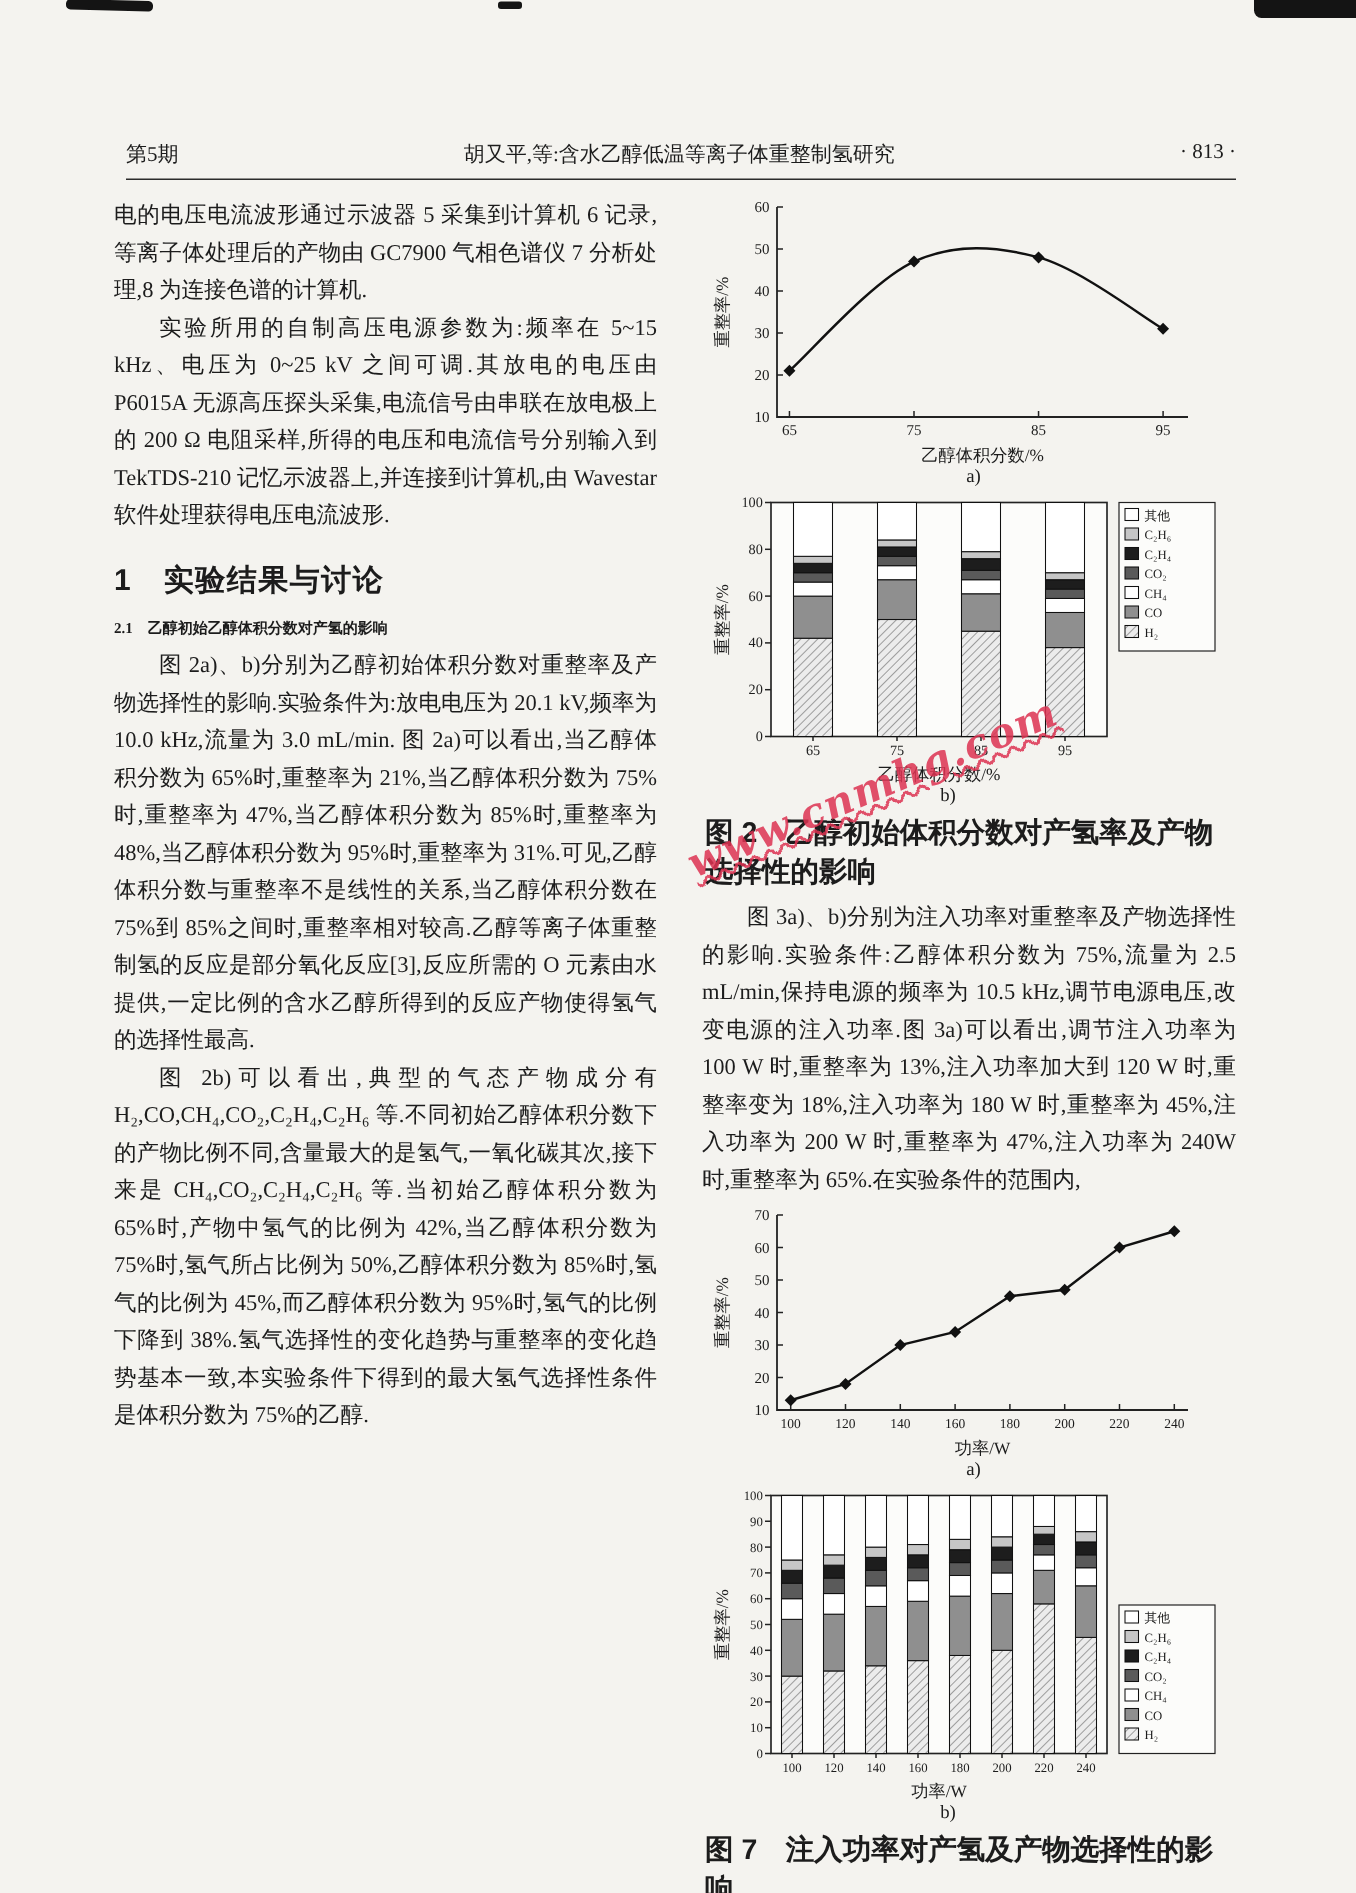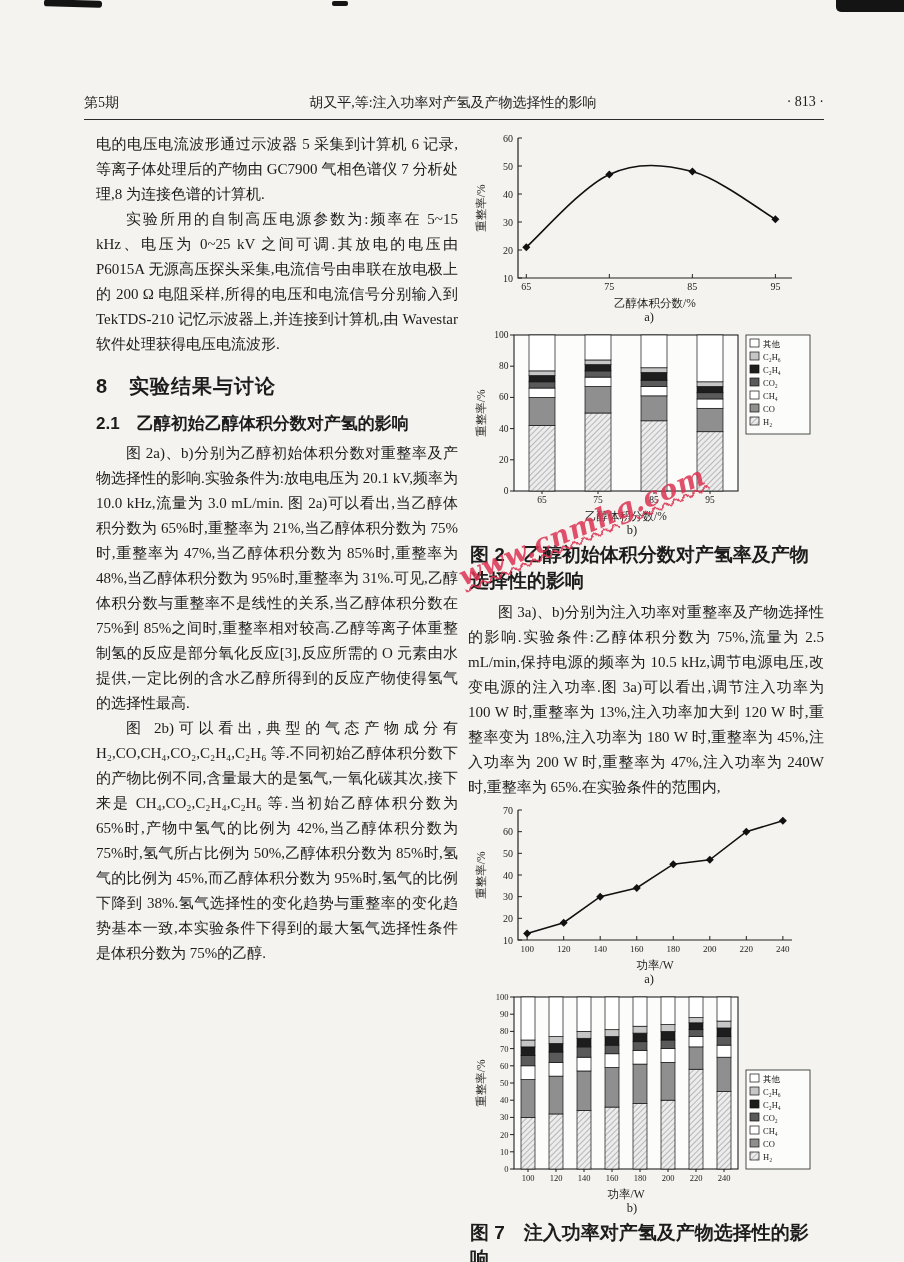--- a/index.html
+++ b/index.html
@@ -14,35 +14,35 @@
   .a2 { left:44px;  top:0; width:58px; height:7px; border-radius:3px; transform:rotate(1.5deg); }
   .a3 { left:332px; top:1px; width:16px; height:5px; border-radius:2px; }
 
   .header {
     position:absolute; left:84px; top:94px; width:740px;
     display:flex; justify-content:space-between; align-items:flex-start;
     font-size:14px;
   }
   .header-rule { position:absolute; left:84px; top:119px; width:740px; border-top:1.6px solid #2b2b2b; }
 
-  .col-left  { position:absolute; left:96px;  top:132px; width:362px; }
+  .col-left  { position:absolute; left:76px;  top:132px; width:362px; }
   .col-right { position:absolute; left:468px; top:128px; width:356px; }
 
   p.body {
     font-size:15px; line-height:25px; text-align:justify; text-indent:2em;
   }
   p.body.noindent { text-indent:0; }
 
   h2.section {
     font-family:"Liberation Sans", sans-serif;
     font-size:20px; font-weight:bold; margin:16px 0 12px 0; letter-spacing:1px;
   }
   h3.subsection {
-    font-family:Liberation Sans, sans-serif;
-    font-size:17px; font-weight:bold; margin:8px 0 6px 0;
+    font-family:Liberation Serif, serif;
+    font-size:10px; font-weight:bold; margin:8px 0 6px 0;
   }
 
   figure.chart-block { margin:2px 0 2px 6px; }
   figure.chart-block svg { display:block; background:transparent; }
   .sublabel { font-size:12.5px; text-align:center; line-height:15px; }
   .sublabel.bar { padding-right:34px; }
   .fig-caption {
     font-family:"Liberation Sans", sans-serif;
     font-size:19px; font-weight:bold; margin:4px 0 6px 2px;
   }
@@ -62,29 +62,29 @@
 <body>
 
 <div class="page">
 
   <div class="artifact a1"></div>
   <div class="artifact a2"></div>
   <div class="artifact a3"></div>
 
   <div class="header">
     <span>第5期</span>
-    <span>胡又平,等:注入功率对产氢及产物选择性的影响</span>
+    <span>胡又平,等:含水乙醇低温等离子体重整制氢研究</span>
     <span>· 813 ·</span>
   </div>
   <div class="header-rule"></div>
 
   <div class="col-left">
     <p class="body noindent">电的电压电流波形通过示波器 5 采集到计算机 6 记录,等离子体处理后的产物由 GC7900 气相色谱仪 7 分析处理,8 为连接色谱的计算机.</p>
     <p class="body">实验所用的自制高压电源参数为:频率在 5~15 kHz、电压为 0~25 kV 之间可调.其放电的电压由 P6015A 无源高压探头采集,电流信号由串联在放电极上的 200 Ω 电阻采样,所得的电压和电流信号分别输入到 TekTDS-210 记忆示波器上,并连接到计算机,由 Wavestar 软件处理获得电压电流波形.</p>
-    <h2 class="section">8　实验结果与讨论</h2>
+    <h2 class="section">1　实验结果与讨论</h2>
     <h3 class="subsection">2.1　乙醇初始乙醇体积分数对产氢的影响</h3>
     <p class="body">图 2a)、b)分别为乙醇初始体积分数对重整率及产物选择性的影响.实验条件为:放电电压为 20.1 kV,频率为 10.0 kHz,流量为 3.0 mL/min. 图 2a)可以看出,当乙醇体积分数为 65%时,重整率为 21%,当乙醇体积分数为 75%时,重整率为 47%,当乙醇体积分数为 85%时,重整率为 48%,当乙醇体积分数为 95%时,重整率为 31%.可见,乙醇体积分数与重整率不是线性的关系,当乙醇体积分数在 75%到 85%之间时,重整率相对较高.乙醇等离子体重整制氢的反应是部分氧化反应[3],反应所需的 O 元素由水提供,一定比例的含水乙醇所得到的反应产物使得氢气的选择性最高.</p>
     <p class="body">图 2b)可以看出,典型的气态产物成分有 H₂,CO,CH₄,CO₂,C₂H₄,C₂H₆ 等.不同初始乙醇体积分数下的产物比例不同,含量最大的是氢气,一氧化碳其次,接下来是 CH₄,CO₂,C₂H₄,C₂H₆ 等.当初始乙醇体积分数为 65%时,产物中氢气的比例为 42%,当乙醇体积分数为 75%时,氢气所占比例为 50%,乙醇体积分数为 85%时,氢气的比例为 45%,而乙醇体积分数为 95%时,氢气的比例下降到 38%.氢气选择性的变化趋势与重整率的变化趋势基本一致,本实验条件下得到的最大氢气选择性条件是体积分数为 75%的乙醇.</p>
   </div>
 
   <div class="col-right">
 
     <figure class="chart-block">
       <svg width="330" height="180">
           <path d="M 44 8 L 44 148 L 318 148" fill="none" stroke="#222" stroke-width="1.2"></path>

